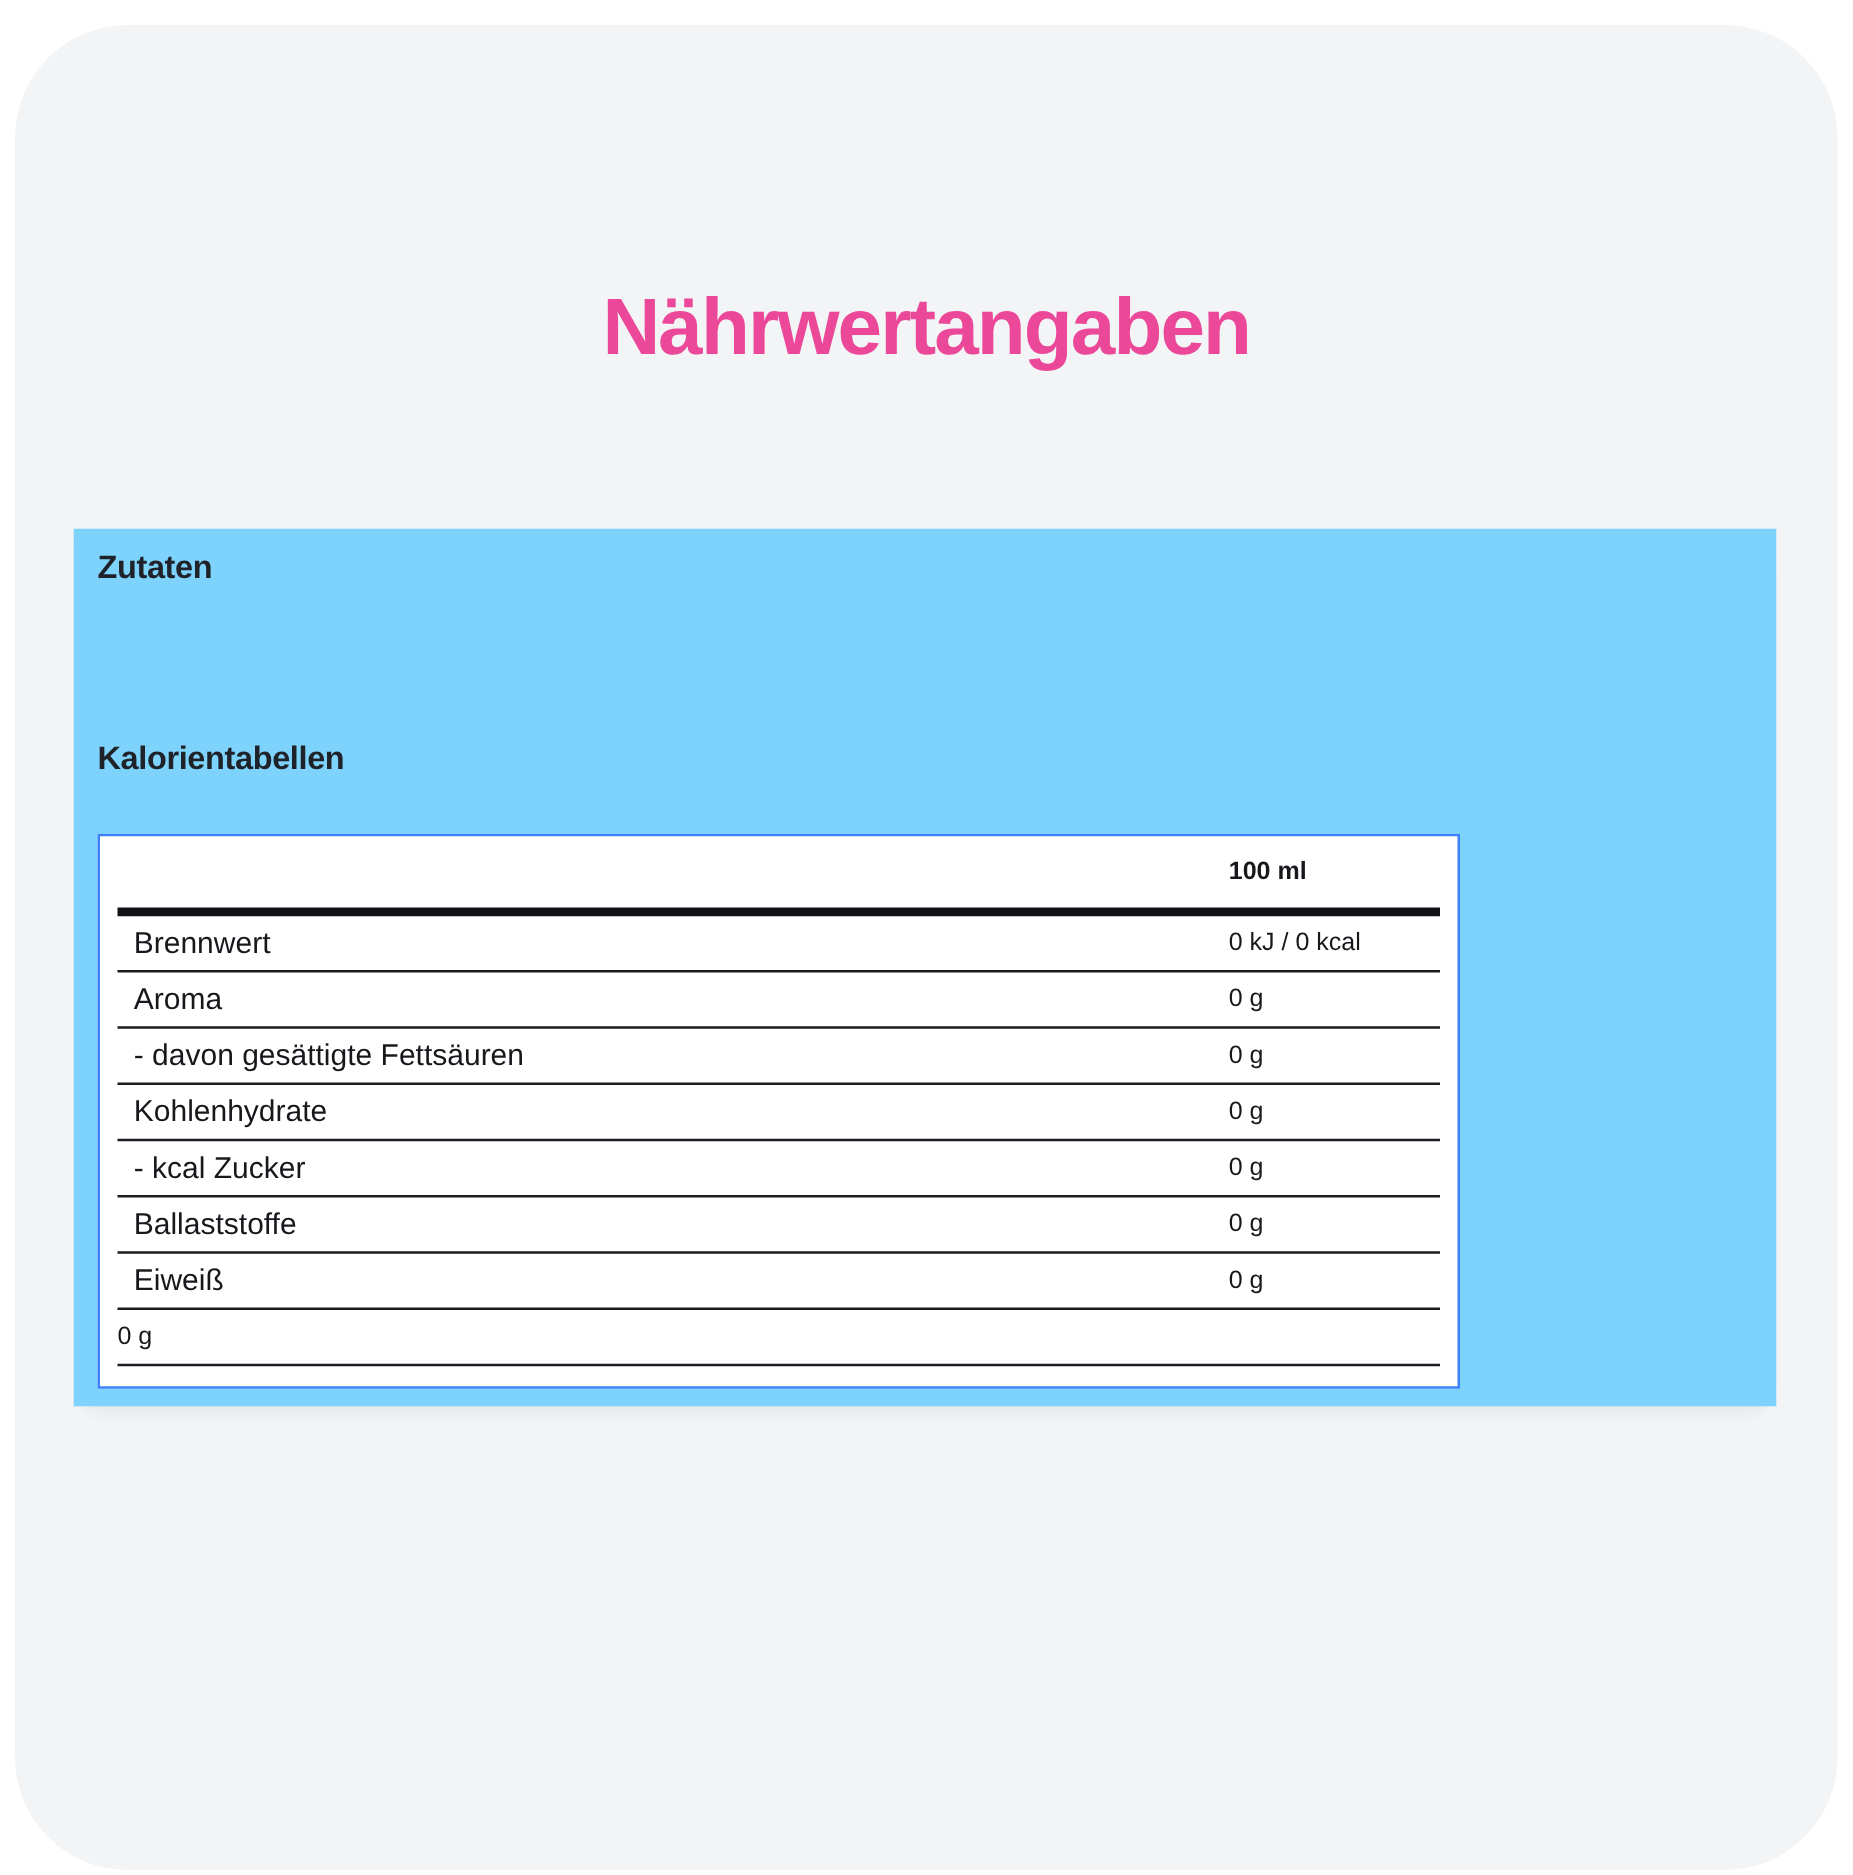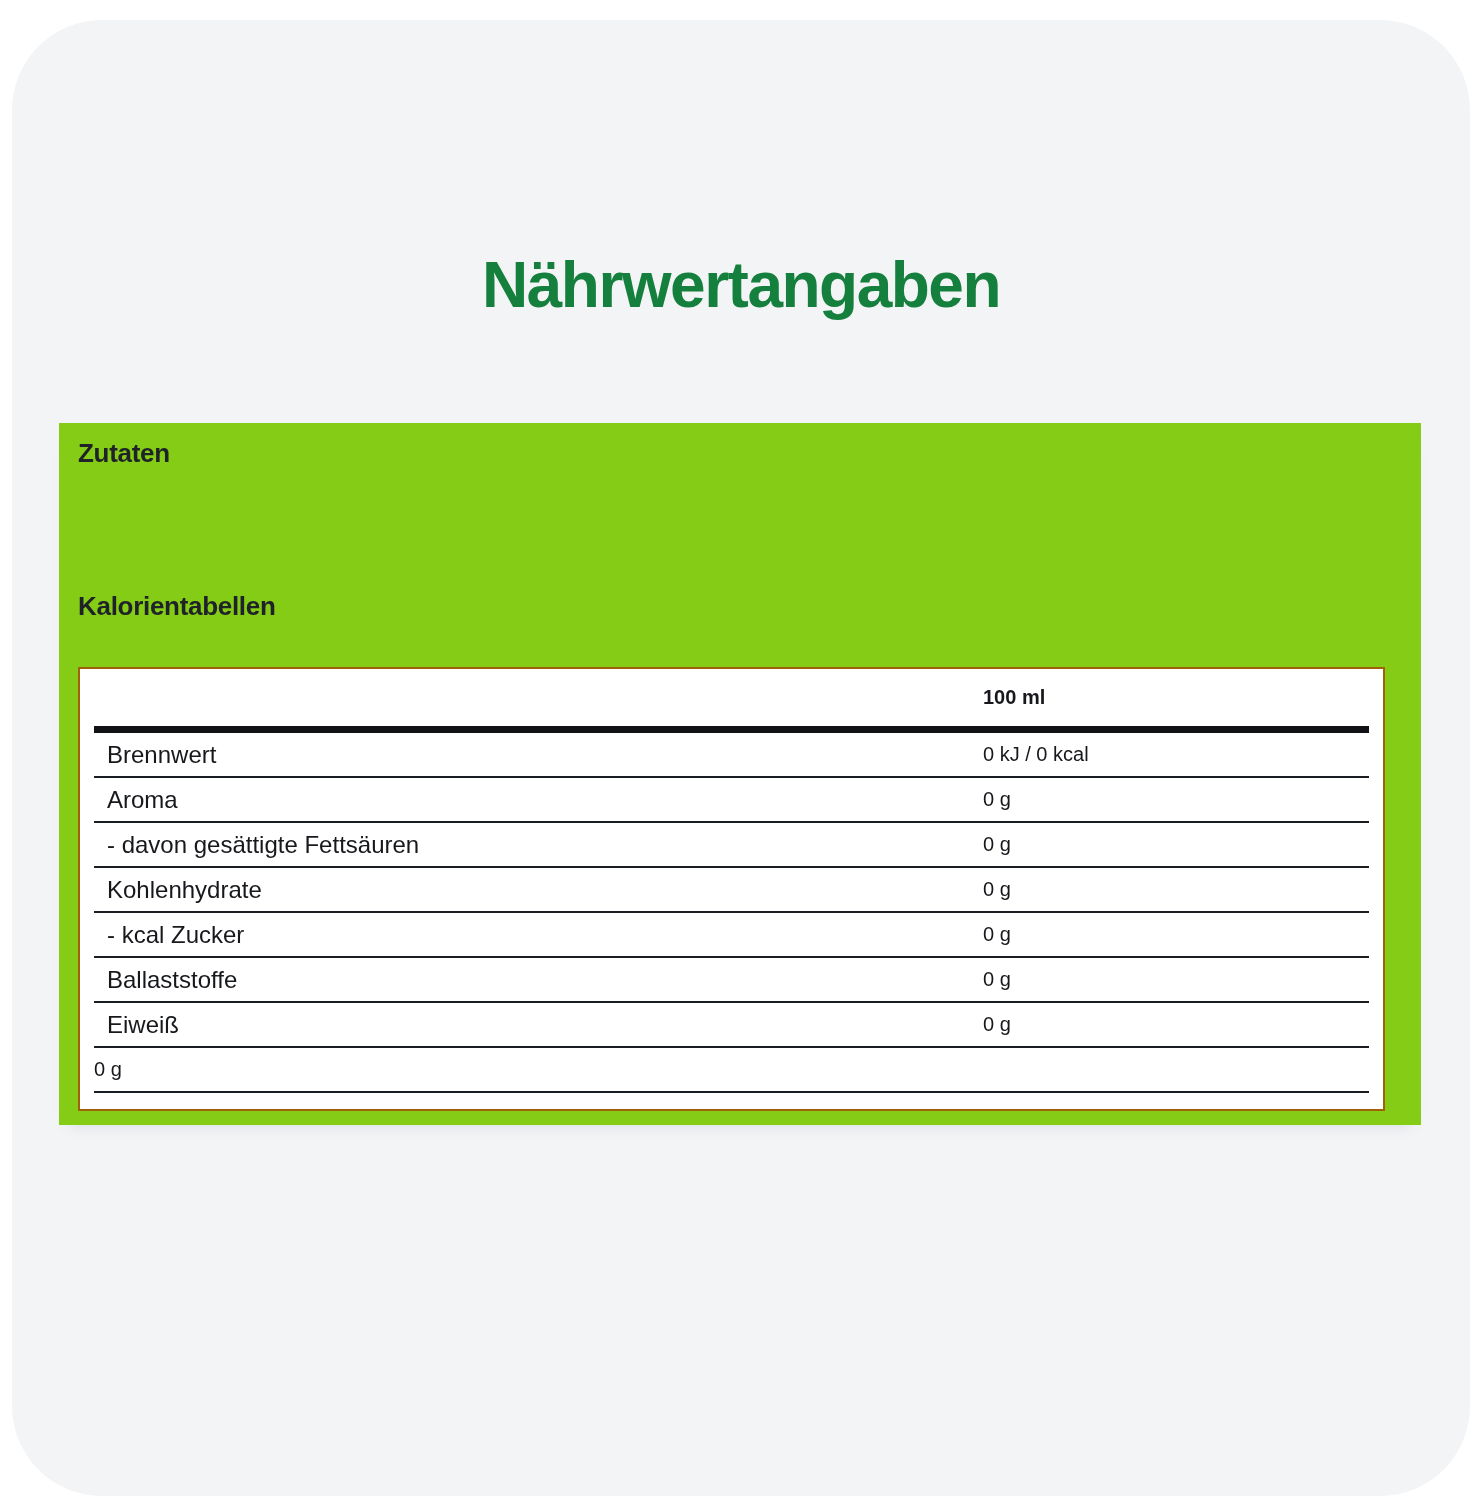--- a/index.html
+++ b/index.html
@@ -18,28 +18,27 @@
     border-radius: 90px;
   }
   .page-title {
     position: absolute;
     top: 224px; left: 0;
     width: 100%;
     text-align: center;
     font-size: 64px;
     font-weight: 800;
     letter-spacing: -1.5px;
-    color: #15803d;
-    margin-top: 24px;
+    color: #ec4899;
   }
   .panel {
     position: absolute;
     left: 59px; top: 423px;
     width: 1362px; height: 702px;
-    background: #84cc16;
+    background: #7dd3fc;
     box-shadow: 0 10px 16px -10px rgba(20,30,50,0.10);
   }
   .section-heading {
     font-size: 26px;
     font-weight: 700;
     color: #1f2228;
     letter-spacing: -0.3px;
   }
   .ingredients-heading { position: absolute; left: 19px; top: 15px; }
   .ingredients-text {
@@ -47,22 +46,22 @@
     left: 19px; top: 80px;
     width: 1300px;
     font-size: 19.5px;
     color: #40454d;
     line-height: 1.45;
   }
   .calorie-heading { position: absolute; left: 19px; top: 168px; }
   .nutrition-table {
     position: absolute;
     left: 19px; top: 244px;
-    width: 1307px;
-    border: 2px solid #a16207;
+    width: 1090px;
+    border: 2px solid #3b82f6;
     background: #ffffff;
   }
   .t-head {
     margin: 0 14px;
     height: 57px;
     display: grid;
     grid-template-columns: 889px 1fr;
     align-items: center;
   }
   .t-head .col-header {

